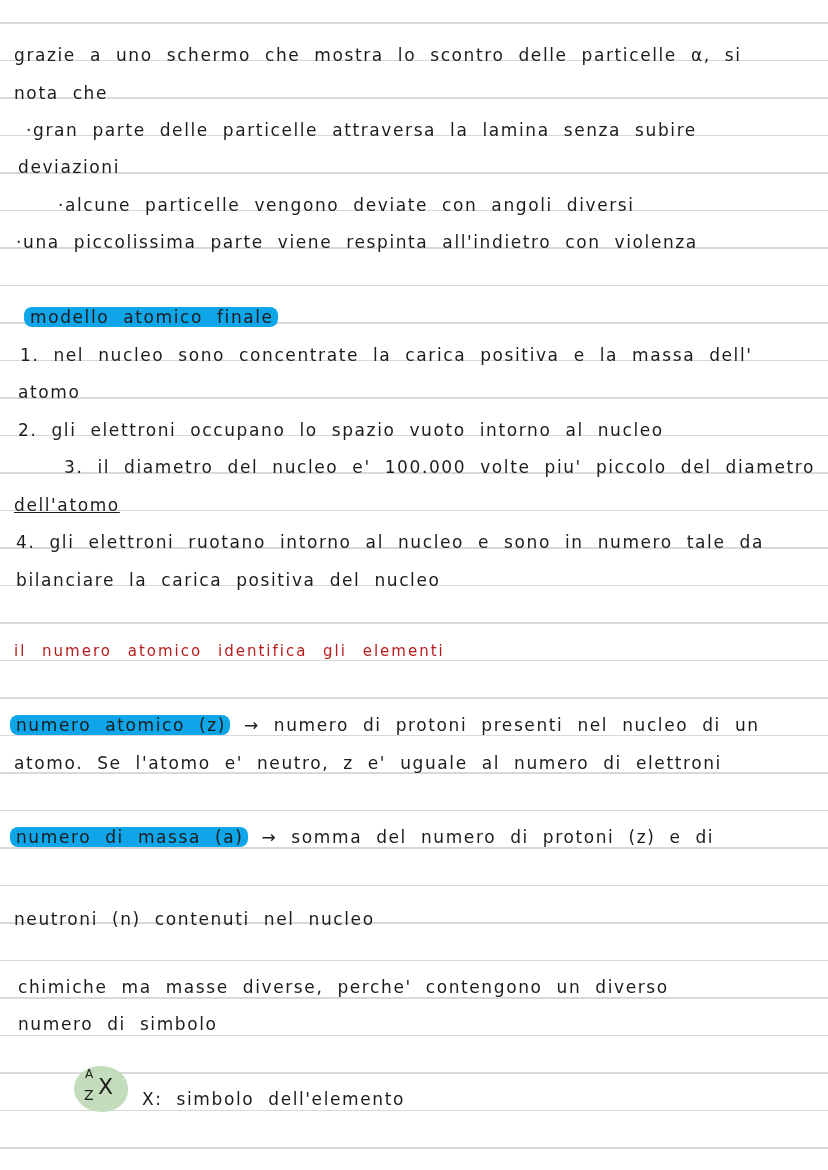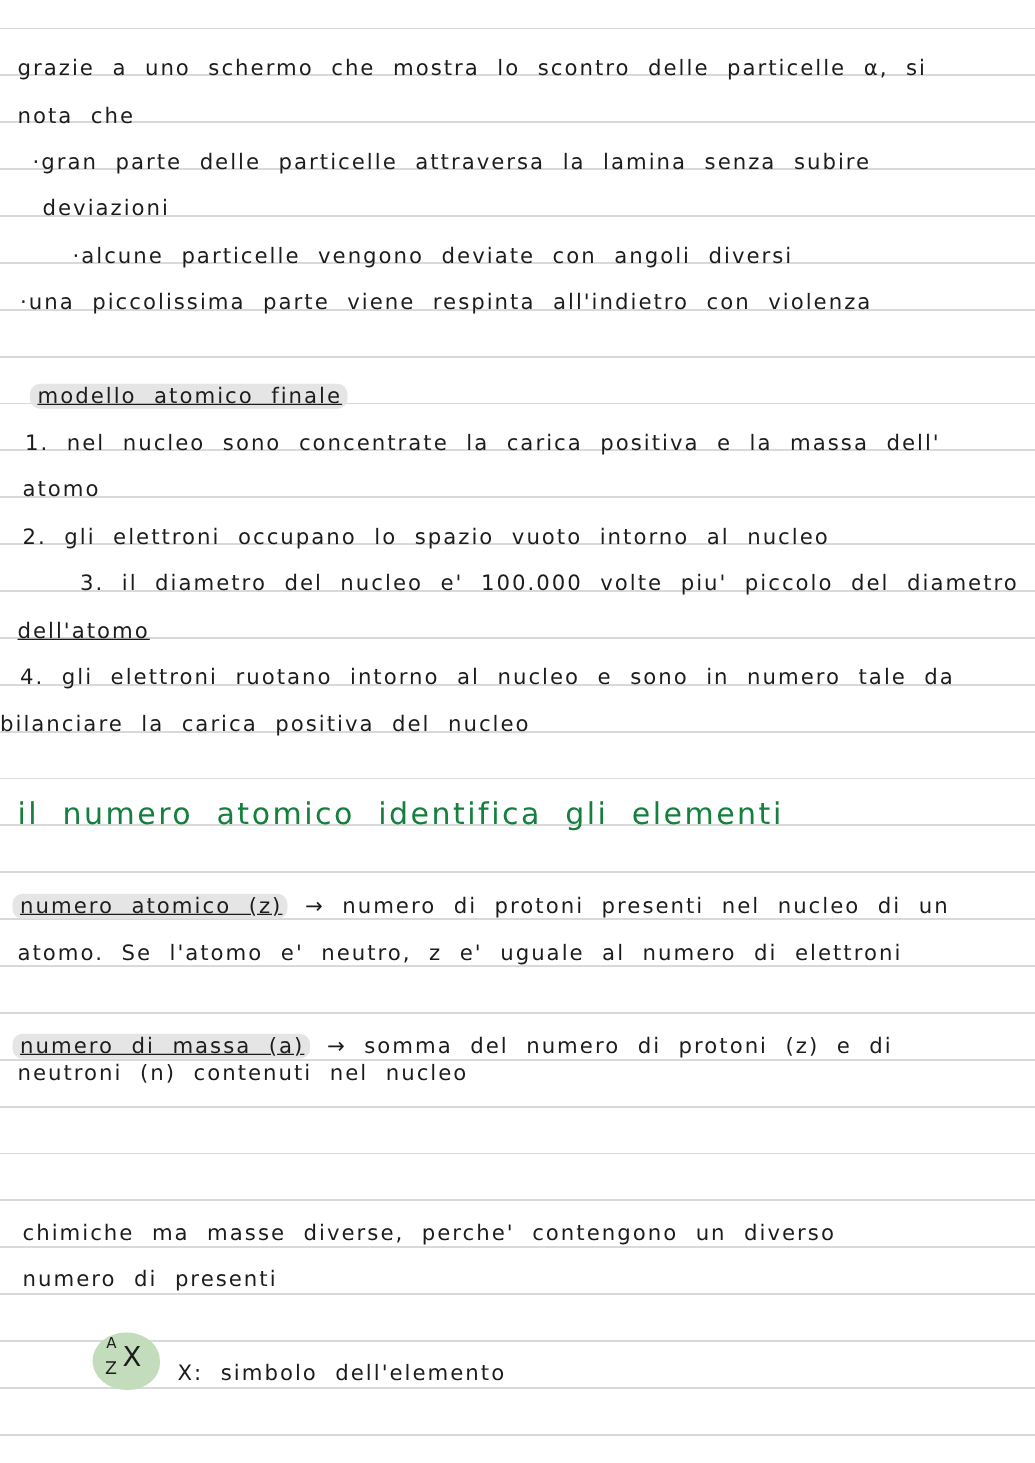--- a/index.html
+++ b/index.html
@@ -30,29 +30,28 @@
       position: absolute;
       left: 0;
       height: 30px;
       font-size: 17px;
       letter-spacing: 1.6px;
       word-spacing: 7px;
       white-space: nowrap;
       line-height: 30px;
     }
     .hl {
-      background: #e5e5e5;
+      background: #0ea5e9;
       border-radius: 8px;
       padding: 0 4px 0 6px;
       margin-left: -6px;
-      text-decoration: underline;
     }
     .heading-green {
-      color: #15803d;
-      font-size: 24px;
+      color: #b91c1c;
+      font-size: 15px;
       letter-spacing: 2px;
       word-spacing: 9px;
     }
     .iso-badge {
       position: absolute;
       left: 74px; top: 1066px;
       width: 54px; height: 46px;
       background: #c3dcbc;
       border-radius: 50% 50% 48% 52%;
     }
@@ -66,49 +65,49 @@
 </head>
 <body>
 
 <div class="rules"></div>
 
 <div class="page">
 
   <div class="line" style="top:40px; left:14px;">grazie a uno schermo che mostra lo scontro delle particelle α, si</div>
   <div class="line" style="top:78px; left:14px;">nota che</div>
   <div class="line" style="top:115px; left:26px;">·gran parte delle particelle attraversa la lamina senza subire</div>
-  <div class="line" style="top:152px; left:34px;text-align:center;">deviazioni</div>
+  <div class="line" style="top:152px; left:18px;text-align:center;">deviazioni</div>
   <div class="line" style="top:190px; left:26px;margin-left:32px;">·alcune particelle vengono deviate con angoli diversi</div>
   <div class="line" style="top:227px; left:16px;">·una piccolissima parte viene respinta all'indietro con violenza</div>
 
   <div class="line" style="top:302px; left:30px;">
     <span class="hl">modello atomico finale</span>
   </div>
   <div class="line" style="top:340px; left:20px;">1. nel nucleo sono concentrate la carica positiva e la massa dell'</div>
   <div class="line" style="top:377px; left:18px;">atomo</div>
   <div class="line" style="top:415px; left:18px;">2. gli elettroni occupano lo spazio vuoto intorno al nucleo</div>
   <div class="line" style="top:452px; left:16px;margin-left:48px;">3. il diametro del nucleo e' 100.000 volte piu' piccolo del diametro</div>
   <div class="line" style="top:490px; left:14px;text-decoration:underline;">dell'atomo</div>
   <div class="line" style="top:527px; left:16px;text-align:right;">4. gli elettroni ruotano intorno al nucleo e sono in numero tale da</div>
-  <div class="line" style="top:565px; left:0;text-align:center;">bilanciare la carica positiva del nucleo</div>
+  <div class="line" style="top:565px; left:16px;text-align:center;">bilanciare la carica positiva del nucleo</div>
 
   <div class="line heading-green" style="top:636px; left:14px;">il numero atomico identifica gli elementi</div>
 
   <div class="line" style="top:710px; left:16px;">
     <span class="hl">numero atomico (z)</span><span> → numero di protoni presenti nel nucleo di un</span>
   </div>
   <div class="line" style="top:748px; left:14px;">atomo. Se l'atomo e' neutro, z e' uguale al numero di elettroni</div>
 
   <div class="line" style="top:822px; left:16px;">
     <span class="hl">numero di massa (a)</span><span> → somma del numero di protoni (z) e di</span>
   </div>
-  <div class="line" style="top:844px; left:14px;">neutroni (n) contenuti nel nucleo</div>
+  <div class="line" style="top:904px; left:14px;">neutroni (n) contenuti nel nucleo</div>
 
   <div class="line" style="top:972px; left:18px;">chimiche ma masse diverse, perche' contengono un diverso</div>
-  <div class="line" style="top:1009px; left:18px;">numero di presenti</div>
+  <div class="line" style="top:1009px; left:18px;">numero di simbolo</div>
 
   <div class="iso-badge"></div>
   <span class="iso-sup">A</span>
   <span class="iso-sub">Z</span>
   <span class="iso-x">X</span>
   <div class="line" style="top:1084px; left:142px;">X: simbolo dell'elemento</div>
 
 </div>
 
 </body></html>

